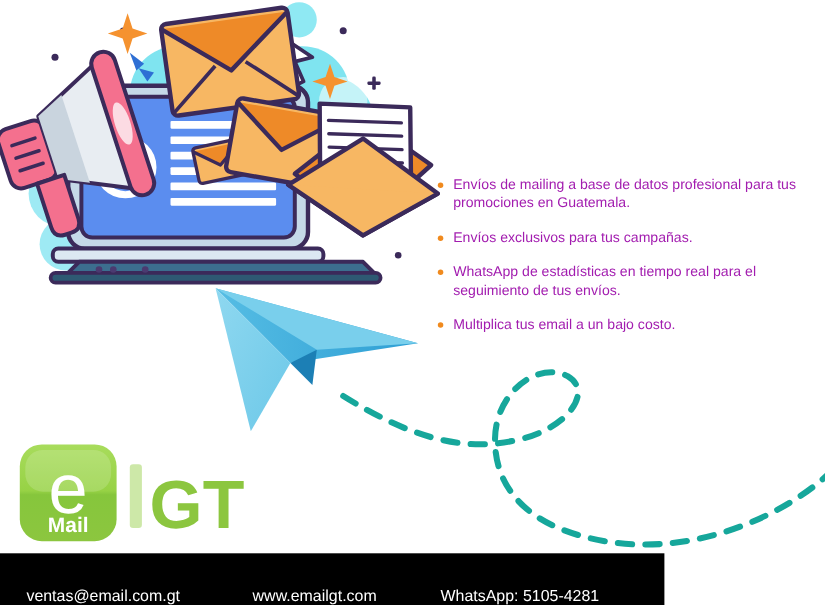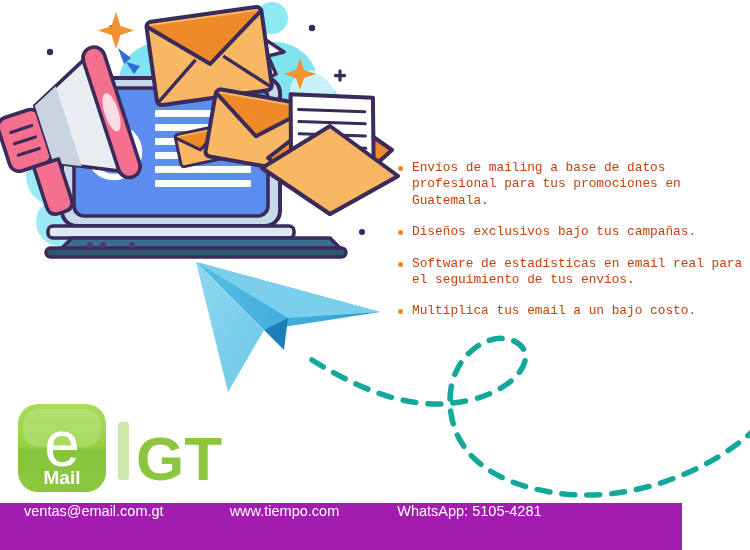--- a/index.html
+++ b/index.html
@@ -80,24 +80,23 @@
   #bullets {
     position: absolute;
     left: 396px;
     top: 160px;
     width: 352px;
   }
   .bullet-item {
     position: relative;
     padding-left: 16px;
     margin-bottom: 15px;
-    color: #c2410c;
+    color: #a21caf;
     font-size: 12.8px;
     line-height: 1.28;
-    font-family: Liberation Mono, monospace;
   }
   .bullet-item:last-child { margin-bottom: 0; }
   .bullet-dot {
     position: absolute;
     left: 2px;
     top: 6px;
     width: 5px;
     height: 5px;
     border-radius: 50%;
     background: #F08A1E;
@@ -110,25 +109,25 @@
     top: 400px;
     width: 220px;
     height: 96px;
   }
 
   
   #footer-bar {
     position: absolute;
     left: 0;
     top: 503px;
-    width: 682px;
+    width: 604px;
     height: 47px;
-    background: #a21caf;
+    background: #000000;
     display: flex;
-    align-items: flex-start;
+    align-items: flex-end;
   }
   .footer-item {
     color: #ffffff;
     font-size: 14.5px;
     white-space: nowrap;
   }
   #footer-email   { margin-left: 24px; }
   #footer-website { margin-left: 66px; }
   #footer-whatsapp{ margin-left: 58px; }
 </style>
@@ -278,25 +277,25 @@
   </svg>
 
 
   <div id="bullets">
     <div class="bullet-item">
       <span class="bullet-dot"></span>
       <span>Envíos de mailing a base de datos profesional para tus promociones en Guatemala.</span>
     </div>
     <div class="bullet-item">
       <span class="bullet-dot"></span>
-      <span>Diseños exclusivos bajo tus campañas.</span>
+      <span>Envíos exclusivos para tus campañas.</span>
     </div>
     <div class="bullet-item">
       <span class="bullet-dot"></span>
-      <span>Software de estadísticas en email real para el seguimiento de tus envíos.</span>
+      <span>WhatsApp de estadísticas en tiempo real para el seguimiento de tus envíos.</span>
     </div>
     <div class="bullet-item">
       <span class="bullet-dot"></span>
       <span>Multiplica tus email a un bajo costo.</span>
     </div>
   </div>
 
   <svg id="logo" viewBox="0 0 220 96" width="220" height="96">
     <defs>
       <linearGradient id="logo-grad" x1="0" y1="0" x2="0" y2="1">
@@ -314,17 +313,17 @@
 
     <text x="48" y="84" text-anchor="middle" font-family="&quot;Liberation Sans&quot;, sans-serif" font-size="19" font-weight="bold" fill="#FFFFFF">Mail</text>
 
     <rect x="104" y="22" width="11" height="58" rx="3" fill="#CDE8A8"></rect>
 
     <text x="122" y="80" text-anchor="start" font-family="&quot;Liberation Sans&quot;, sans-serif" font-size="62" font-weight="bold" fill="#8CC63F">GT</text>
   </svg>
 
   <div id="footer-bar">
     <span id="footer-email" class="footer-item">ventas@email.com.gt</span>
-    <span id="footer-website" class="footer-item">www.tiempo.com</span>
+    <span id="footer-website" class="footer-item">www.emailgt.com</span>
     <span id="footer-whatsapp" class="footer-item">WhatsApp: 5105-4281</span>
   </div>
 
 </div>
 
 </body></html>

